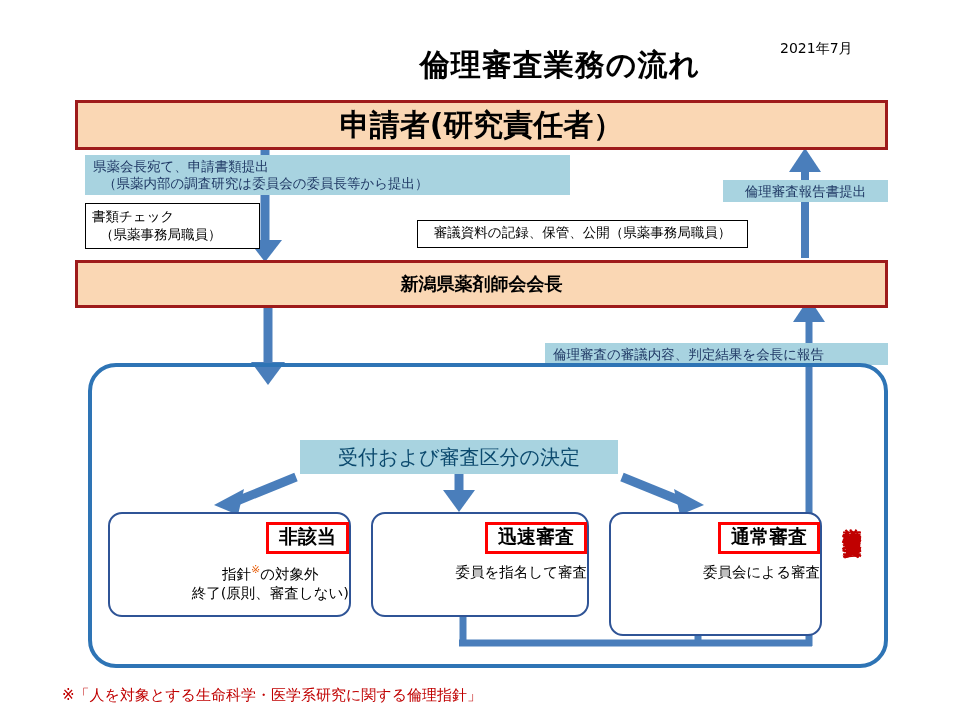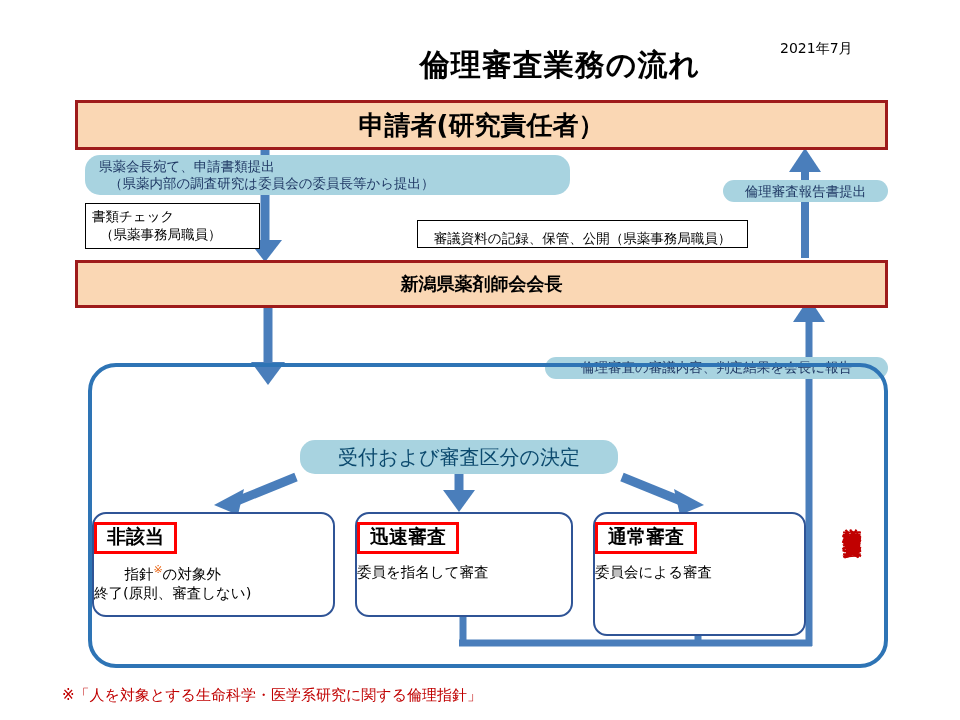--- a/index.html
+++ b/index.html
@@ -28,65 +28,62 @@
 
   
   .peach-box{
     background:#fad7b4;
     border:3px solid #9e1b1b;
     display:flex;align-items:center;justify-content:center;
     font-weight:bold;color:#000;
   }
   .box-applicant{
     left:75px;top:100px;width:813px;height:50px;
-    font-size:26px;
+    font-size:30px;
   }
   .box-president{
     left:75px;top:260px;width:813px;height:48px;
     font-size:18px;
   }
   .box-chair{
     left:108px;top:375px;width:695px;height:42px;
     font-size:17px;
   }
 
   
   .lb{
     background:#a8d3e0;
     color:#1f3864;
     display:flex;align-items:center;
     font-size:13.5px;
-    padding:2px 14px;
+    padding:2px 8px;
     line-height:1.25;
-    border-radius:15px;
   }
   .lb-submit{
     left:85px;top:155px;width:485px;height:40px;
     flex-direction:column;align-items:flex-start;justify-content:center;
   }
   .lb-report{
     left:723px;top:180px;width:165px;height:22px;
     justify-content:center;
   }
   .lb-result{
-    left:545px;top:357px;width:343px;height:22px;
-    justify-content:center;
-    font-family:Liberation Serif, serif;
+    left:545px;top:343px;width:343px;height:22px;
   }
   .lb-decision{
     left:300px;top:440px;width:318px;height:34px;
     justify-content:center;
     font-size:20px;color:#0c4a6e;
   }
 
   
   .note{
     background:#ffffff;border:1.5px solid #000000;
     font-size:13.5px;color:#000;line-height:1.3;
-    padding:9px 6px;
+    padding:3px 6px;
     display:flex;flex-direction:column;justify-content:center;
   }
   .note-check{left:85px;top:203px;width:175px;height:46px;}
   .note-record{left:417px;top:220px;width:331px;height:28px;
     flex-direction:row;}
 
   
   .committee-frame{
     left:88px;top:363px;width:800px;height:305px;
     border:4px solid #2e74b5;
@@ -101,22 +98,23 @@
     display:flex;align-items:flex-start;justify-content:center;
     letter-spacing:1px;
     line-height:1;
   }
 
   
   .res-box{
     border:2.5px solid #2f5496;
     border-radius:14px;
     background:#ffffff;
-    display:flex;flex-direction:column;align-items:flex-start;
+    display:flex;flex-direction:column;align-items:flex-end;
     padding-top:8px;
+    margin-left:16px;
   }
   .res-title{
     border:3px solid #ff0000;
     background:#ffffff;
     font-size:19px;font-weight:bold;color:#000;
     padding:1px 10px 3px 10px;
     line-height:1.15;
   }
   .res-sub{
     margin-top:9px;

